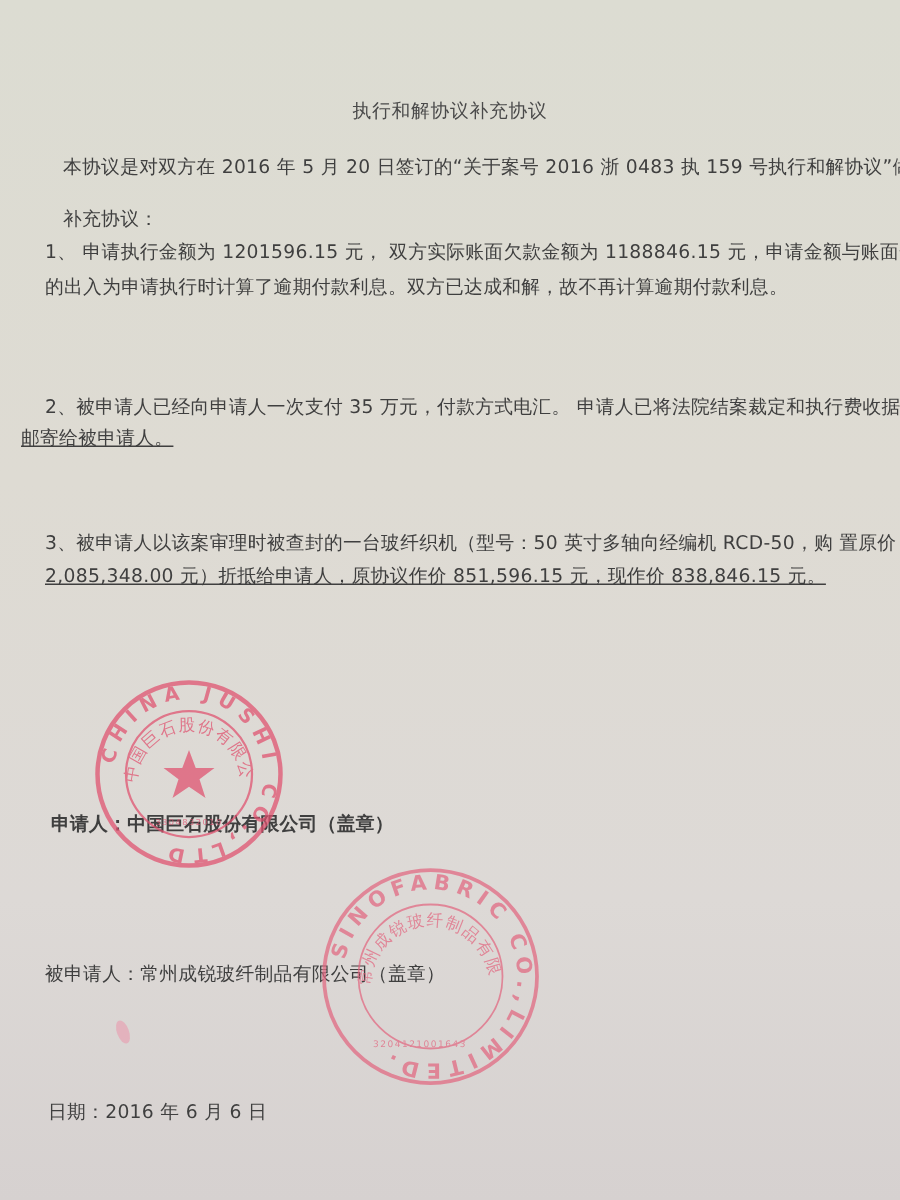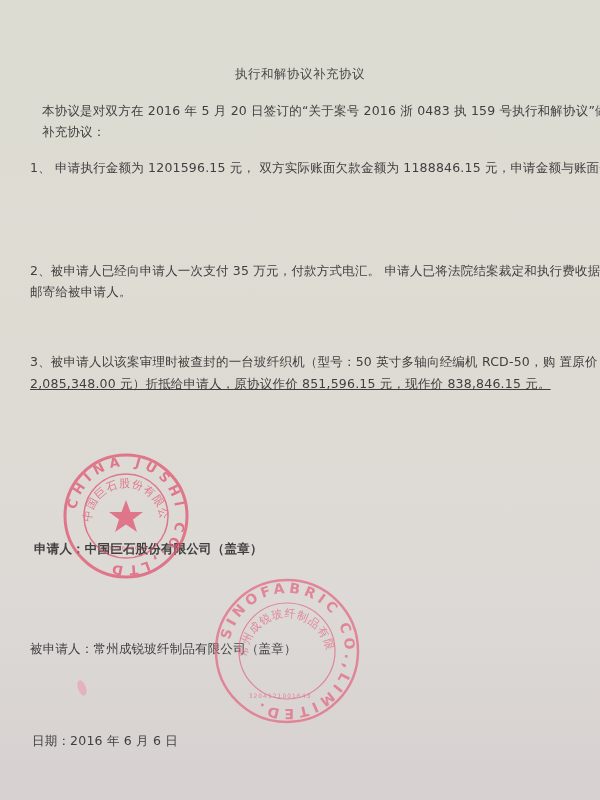--- a/index.html
+++ b/index.html
@@ -51,26 +51,27 @@
     }
   </style>
 </head>
 <body>
 
 <div class="paper">
 
   <div class="title">执行和解协议补充协议</div>
 
   <div class="line" style="left:42px; top:103px;">本协议是对双方在 2016 年 5 月 20 日签订的“关于案号 2016 浙 0483 执 159 号执行和解协议”做的</div>
-  <div class="line" style="left:42px; top:124px;">补充协议：</div>
+  <div class="line" style="left:42px; top:138px;">补充协议：</div>
 
   <div class="line" style="left:30px; top:160px;">1、 申请执行金额为 1201596.15 元， 双方实际账面欠款金额为 1188846.15 元，申请金额与账面金额</div>
+  <div class="line" style="left:30px; top:183px;">的出入为申请执行时计算了逾期付款利息。双方已达成和解，故不再计算逾期付款利息。</div>
 
   <div class="line" style="left:30px; top:263px;text-align:right;">2、被申请人已经向申请人一次支付 35 万元，付款方式电汇。 申请人已将法院结案裁定和执行费收据</div>
-  <div class="line" style="left:30px; top:284px;">邮寄给被申请人。</div>
+  <div class="line" style="left:14px; top:284px;text-decoration:underline;">邮寄给被申请人。</div>
 
   <div class="line" style="left:30px; top:354px;">3、被申请人以该案审理时被查封的一台玻纤织机（型号：50 英寸多轴向经编机 RCD-50，购 置原价：</div>
   <div class="line" style="left:30px; top:376px;text-decoration:underline;">2,085,348.00 元）折抵给申请人，原协议作价 851,596.15 元，现作价 838,846.15 元。</div>
 
 
   <div class="line" style="left:34px; top:541px;font-weight:bold;">申请人：中国巨石股份有限公司（盖章）</div>
 
   <div class="line" style="left:30px; top:641px;">被申请人：常州成锐玻纤制品有限公司（盖章）</div>
 
   <div class="line" style="left:32px; top:733px;">日期：2016 年 6 月 6 日</div>

